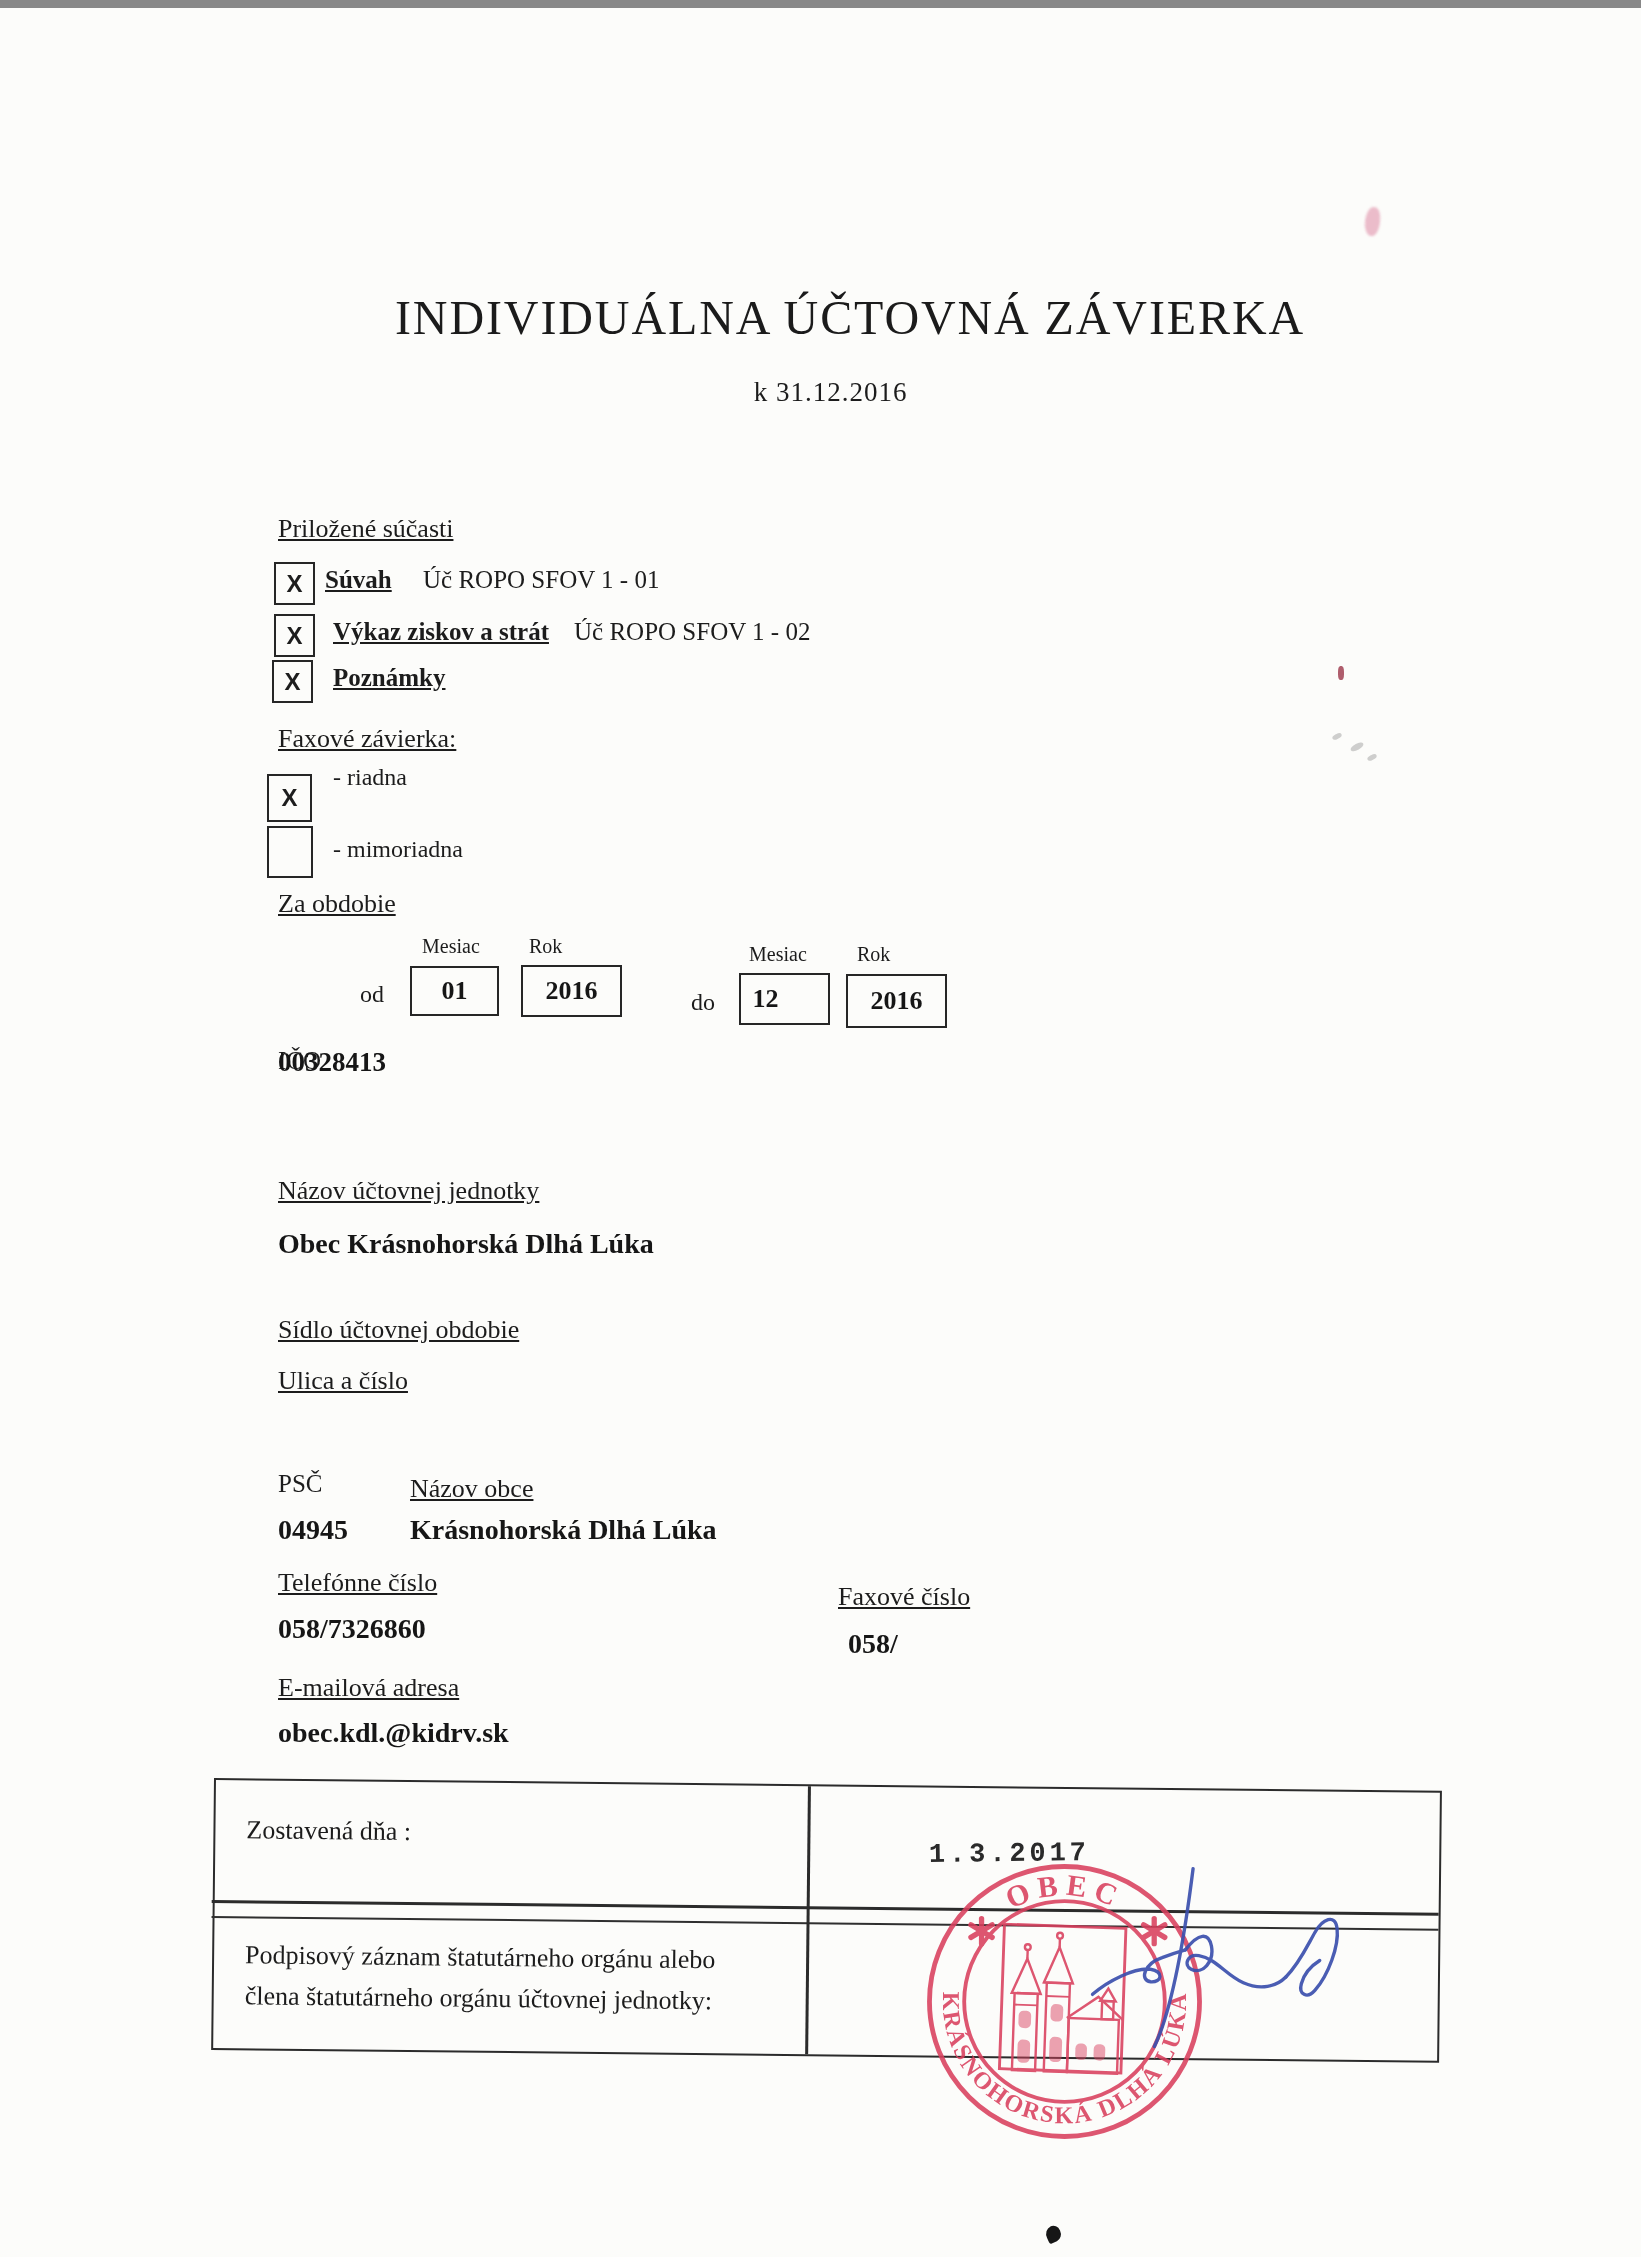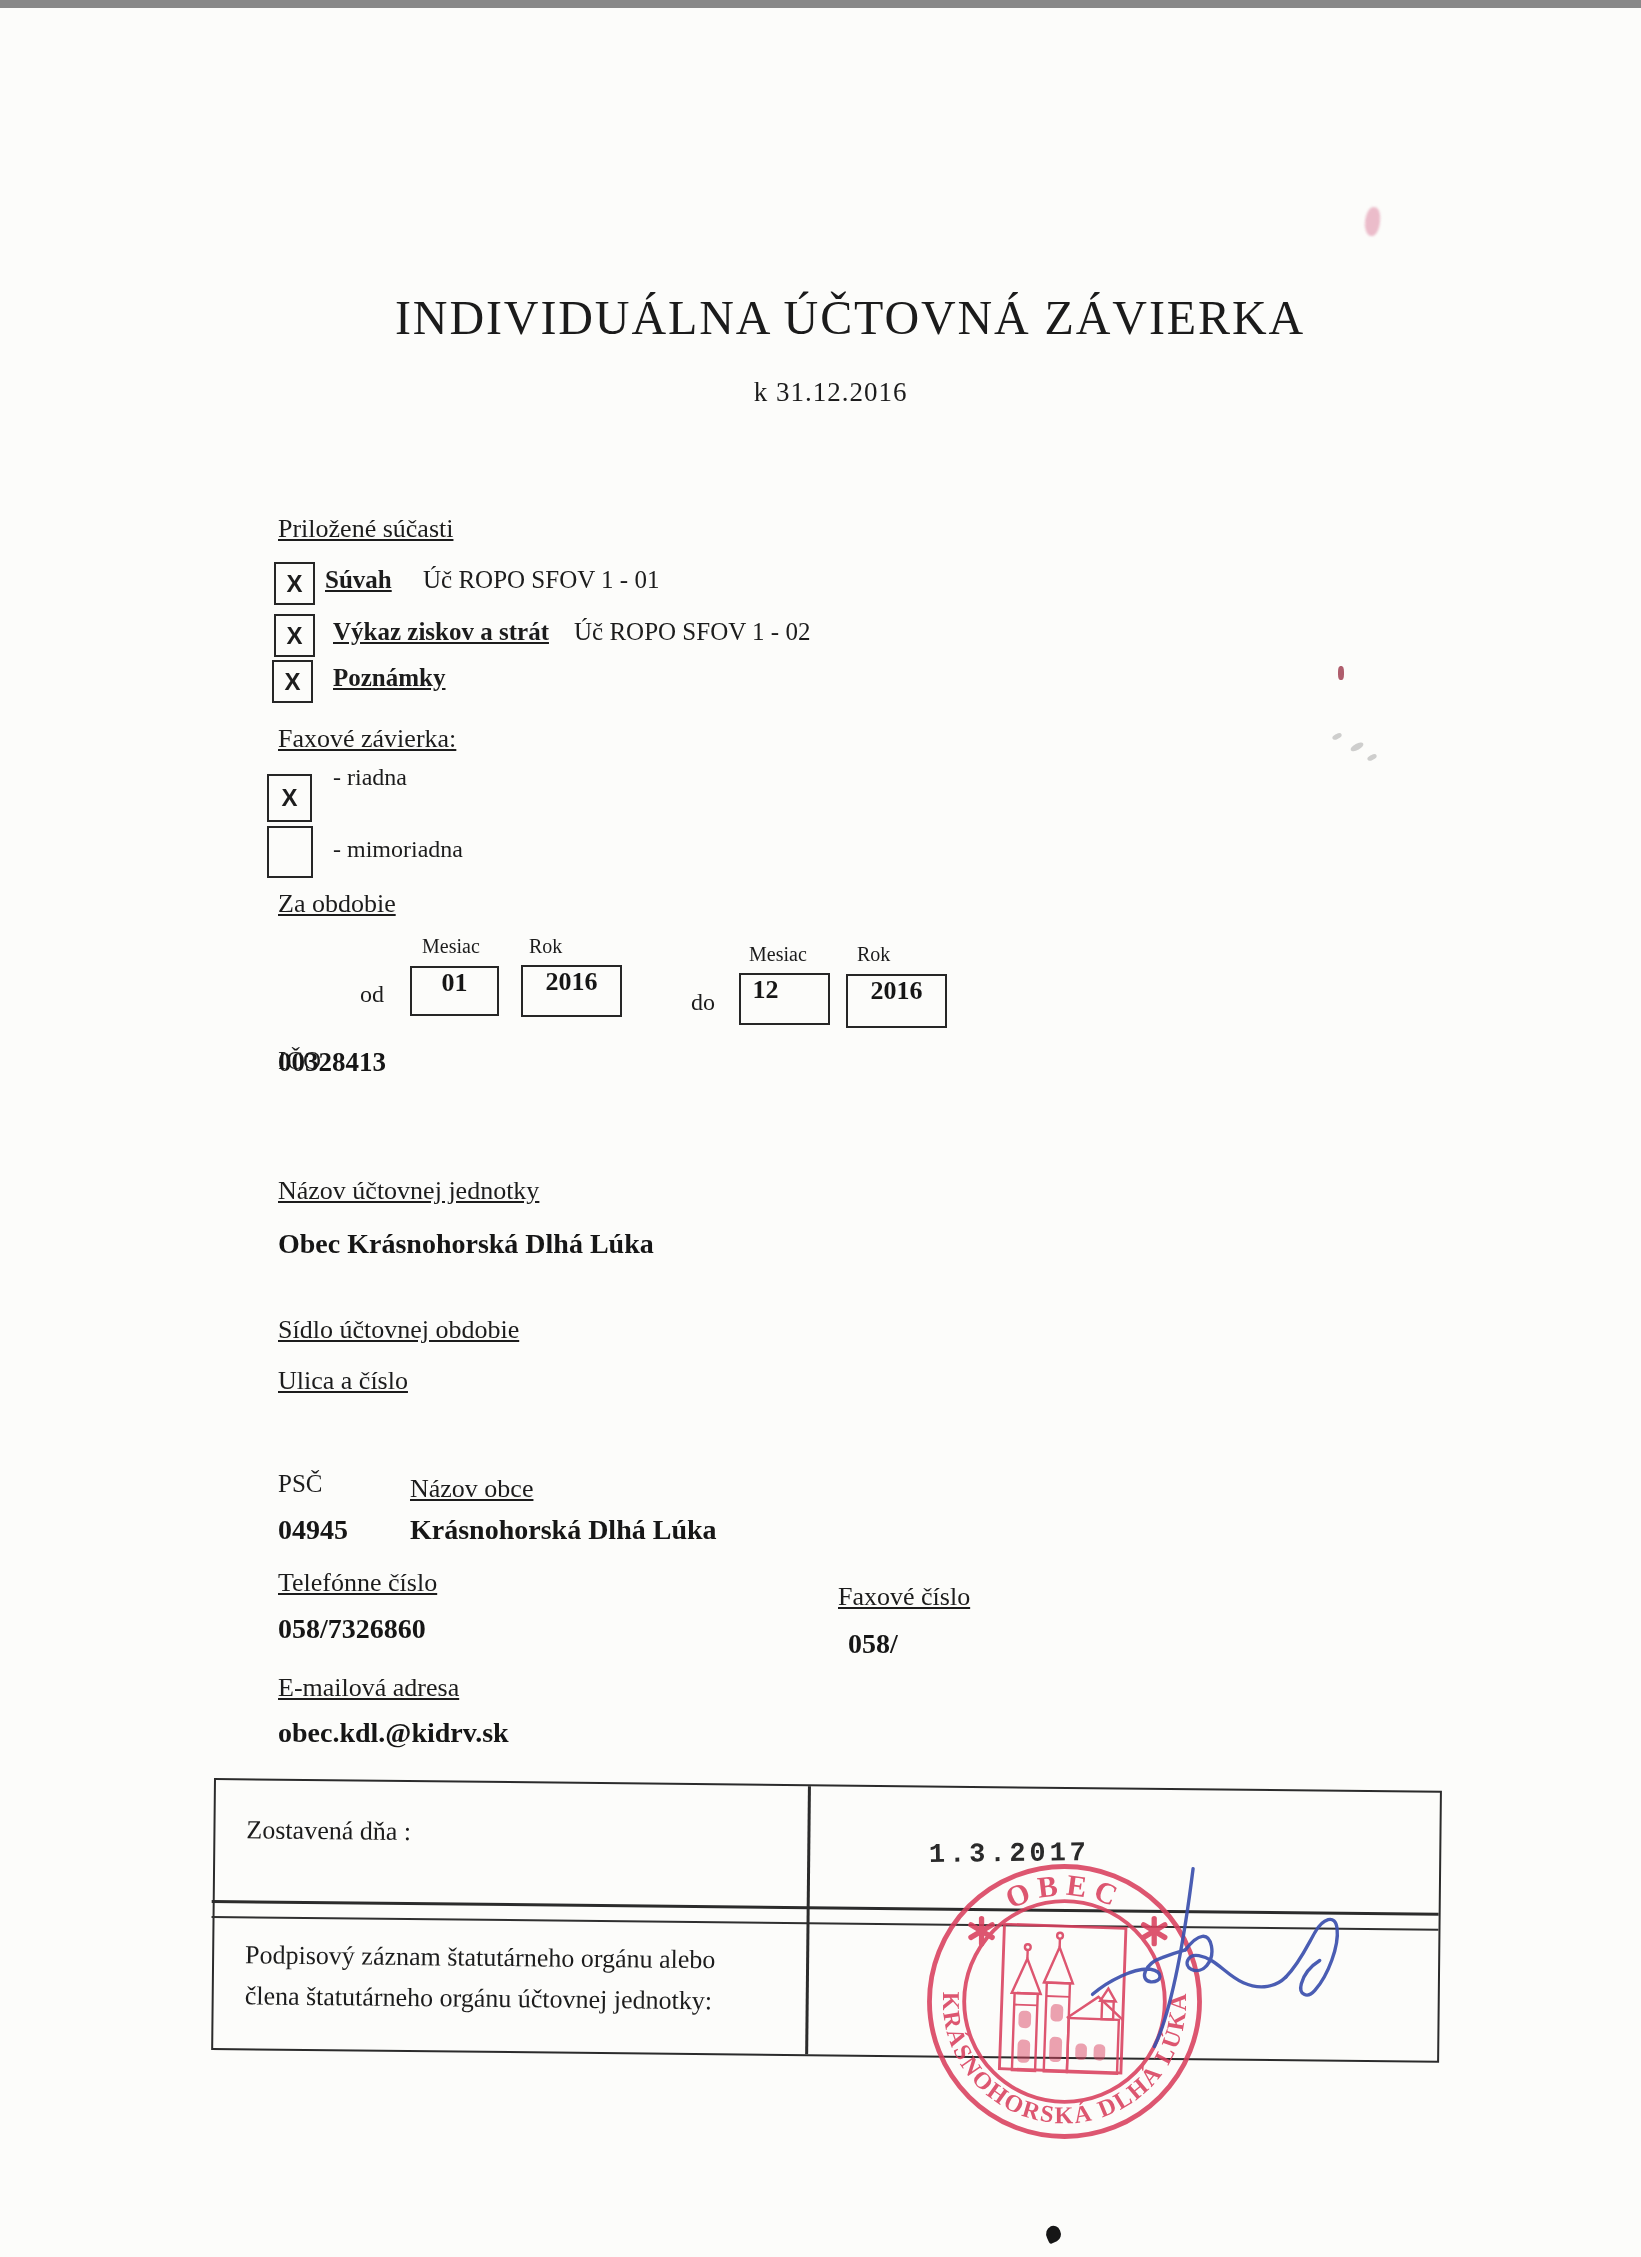--- a/index.html
+++ b/index.html
@@ -32,21 +32,21 @@
     position:absolute;
     border:2.9px solid #262626;
     display:flex;align-items:center;justify-content:center;
     font-family:"Liberation Sans",sans-serif;
     font-weight:bold;font-size:24px;color:#1d1d1d;
     background:#fcfcfa;
   }
   .fieldbox{
     position:absolute;
     border:2.9px solid #262626;
-    display:flex;align-items:flex-start;justify-content:center;
+    display:flex;align-items:center;justify-content:center;
     font-weight:bold;font-size:26px;color:#161616;
     background:#fcfcfa;
   }
   .ftable{
     left:214px;top:1770px;width:1224px;height:268px;
     border:2.9px solid #2b2b2b;
     transform:rotate(0.6deg);
     transform-origin:top left;
     font-size:26px;
   }

